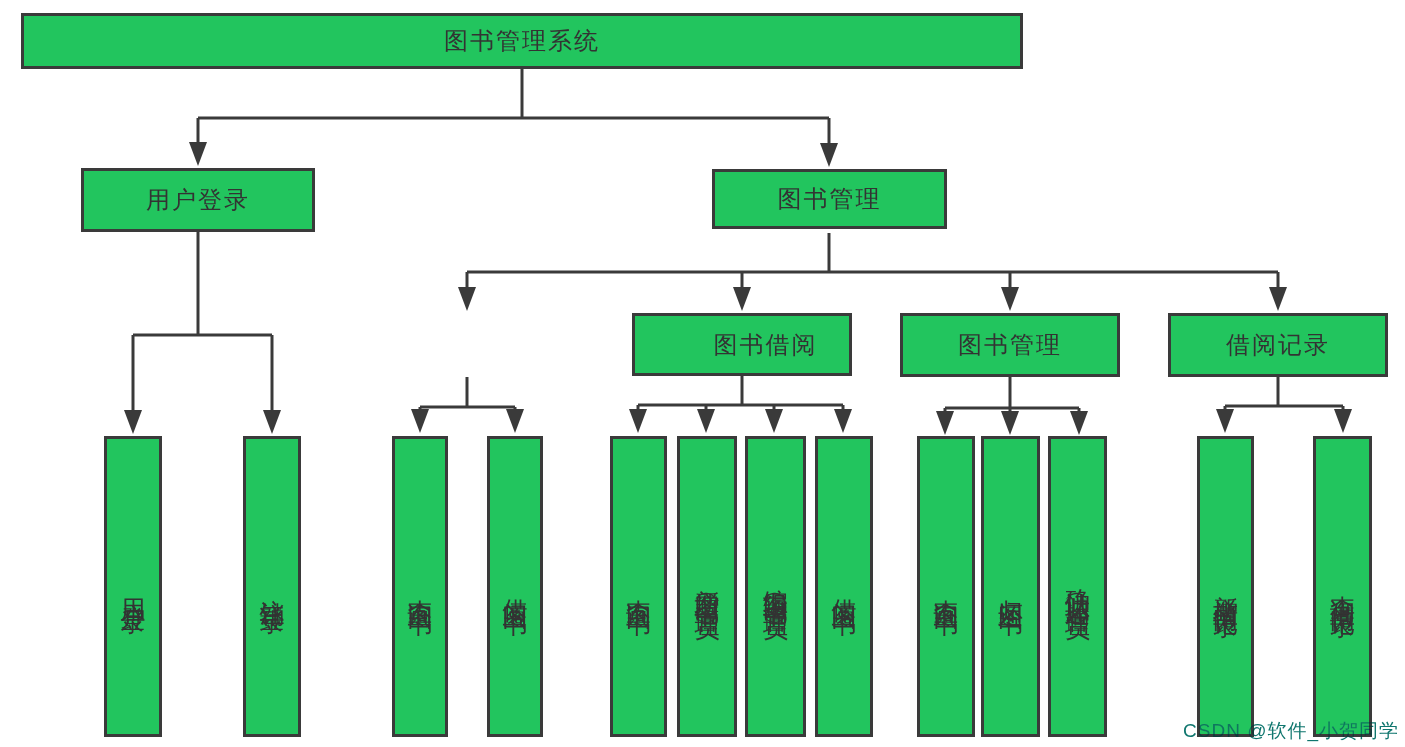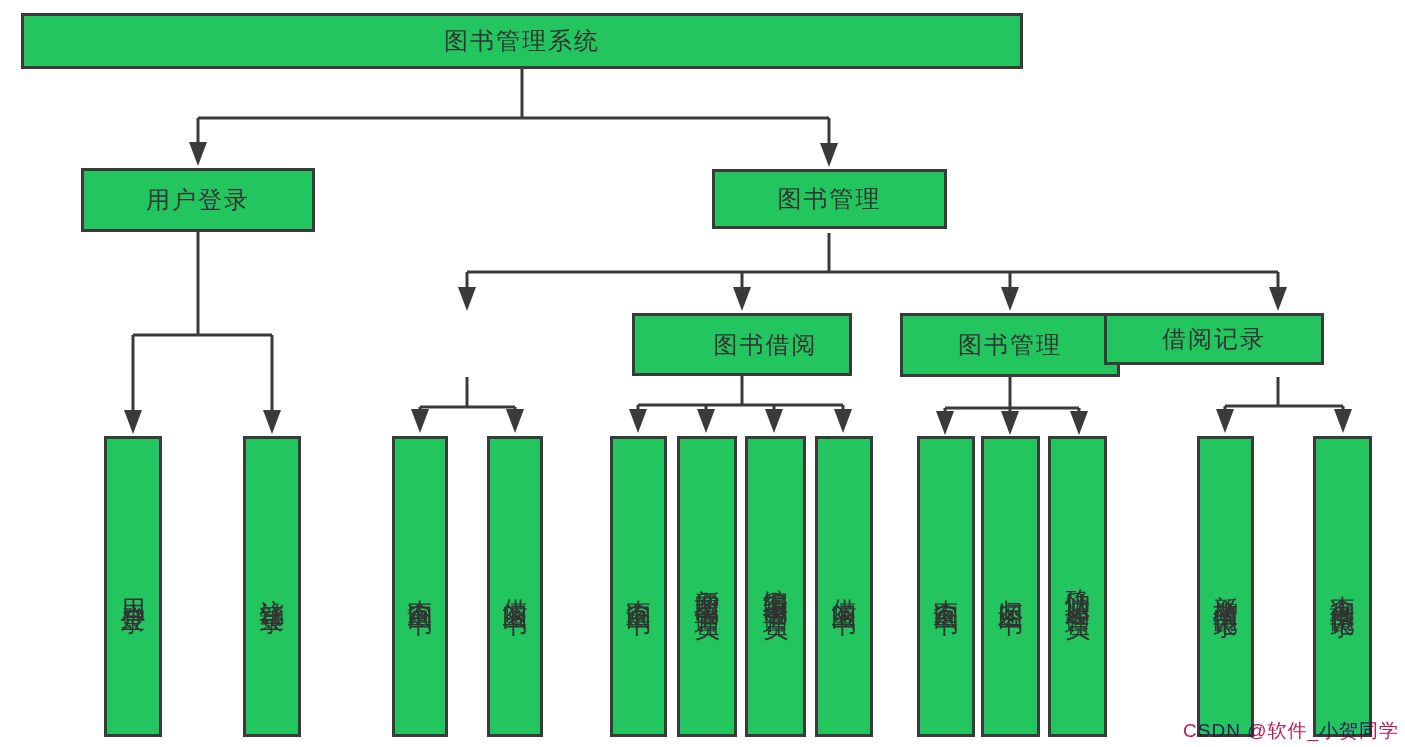--- a/index.html
+++ b/index.html
@@ -36,21 +36,21 @@
     line-height:1;
     color:#333333;
   }
   
   #box-root            {left:21px;  top:13px;  width:1002px; height:56px;}
   #box-user-login      {left:81px;  top:168px; width:234px;  height:64px;}
   #box-book-management {left:712px; top:169px; width:235px;  height:60px;}
   #box-new-book-rec    {left:357px; top:313px; width:220px;  height:64px;}
   #box-book-borrowing  {left:632px; top:313px; width:220px;  height:63px;padding-left:47px;}
   #box-current-borrow  {left:900px; top:313px; width:220px;  height:64px;}
-  #box-borrow-records  {left:1104px;top:313px; width:220px;  height:52px;}
+  #box-borrow-records  {left:1168px;top:313px; width:220px;  height:64px;}
 
   #leaf-user-login     {left:104px; top:436px; width:58px; height:301px;}
   #leaf-logout         {left:243px; top:436px; width:58px; height:301px;}
   #leaf-query-books-1  {left:392px; top:436px; width:56px; height:301px;}
   #leaf-borrow-books-1 {left:487px; top:436px; width:56px; height:301px;}
   #leaf-query-books-2  {left:610px; top:436px; width:57px; height:301px;}
   #leaf-add-books      {left:677px; top:436px; width:60px; height:301px;}
   #leaf-edit-books     {left:745px; top:436px; width:61px; height:301px;}
   #leaf-borrow-books-2 {left:815px; top:436px; width:58px; height:301px;}
   #leaf-query-books-3  {left:917px; top:436px; width:58px; height:301px;}
@@ -61,21 +61,21 @@
 
   #connectors{position:absolute;left:0;top:0;width:1405px;height:747px;}
   #connectors path{stroke:#3a3a3a;stroke-width:3;fill:none;}
   #connectors polygon{fill:#3a3a3a;stroke:none;}
 
   #watermark{
     position:absolute;
     right:6px;
     top:718px;
     font-size:19px;
-    color:#be185d;
+    color:#0f766e;
     letter-spacing:1px;
     mix-blend-mode:darken;
     white-space:nowrap;
     z-index:50;
   }
 </style>
 </head>
 <body>
 
 <div id="canvas">

